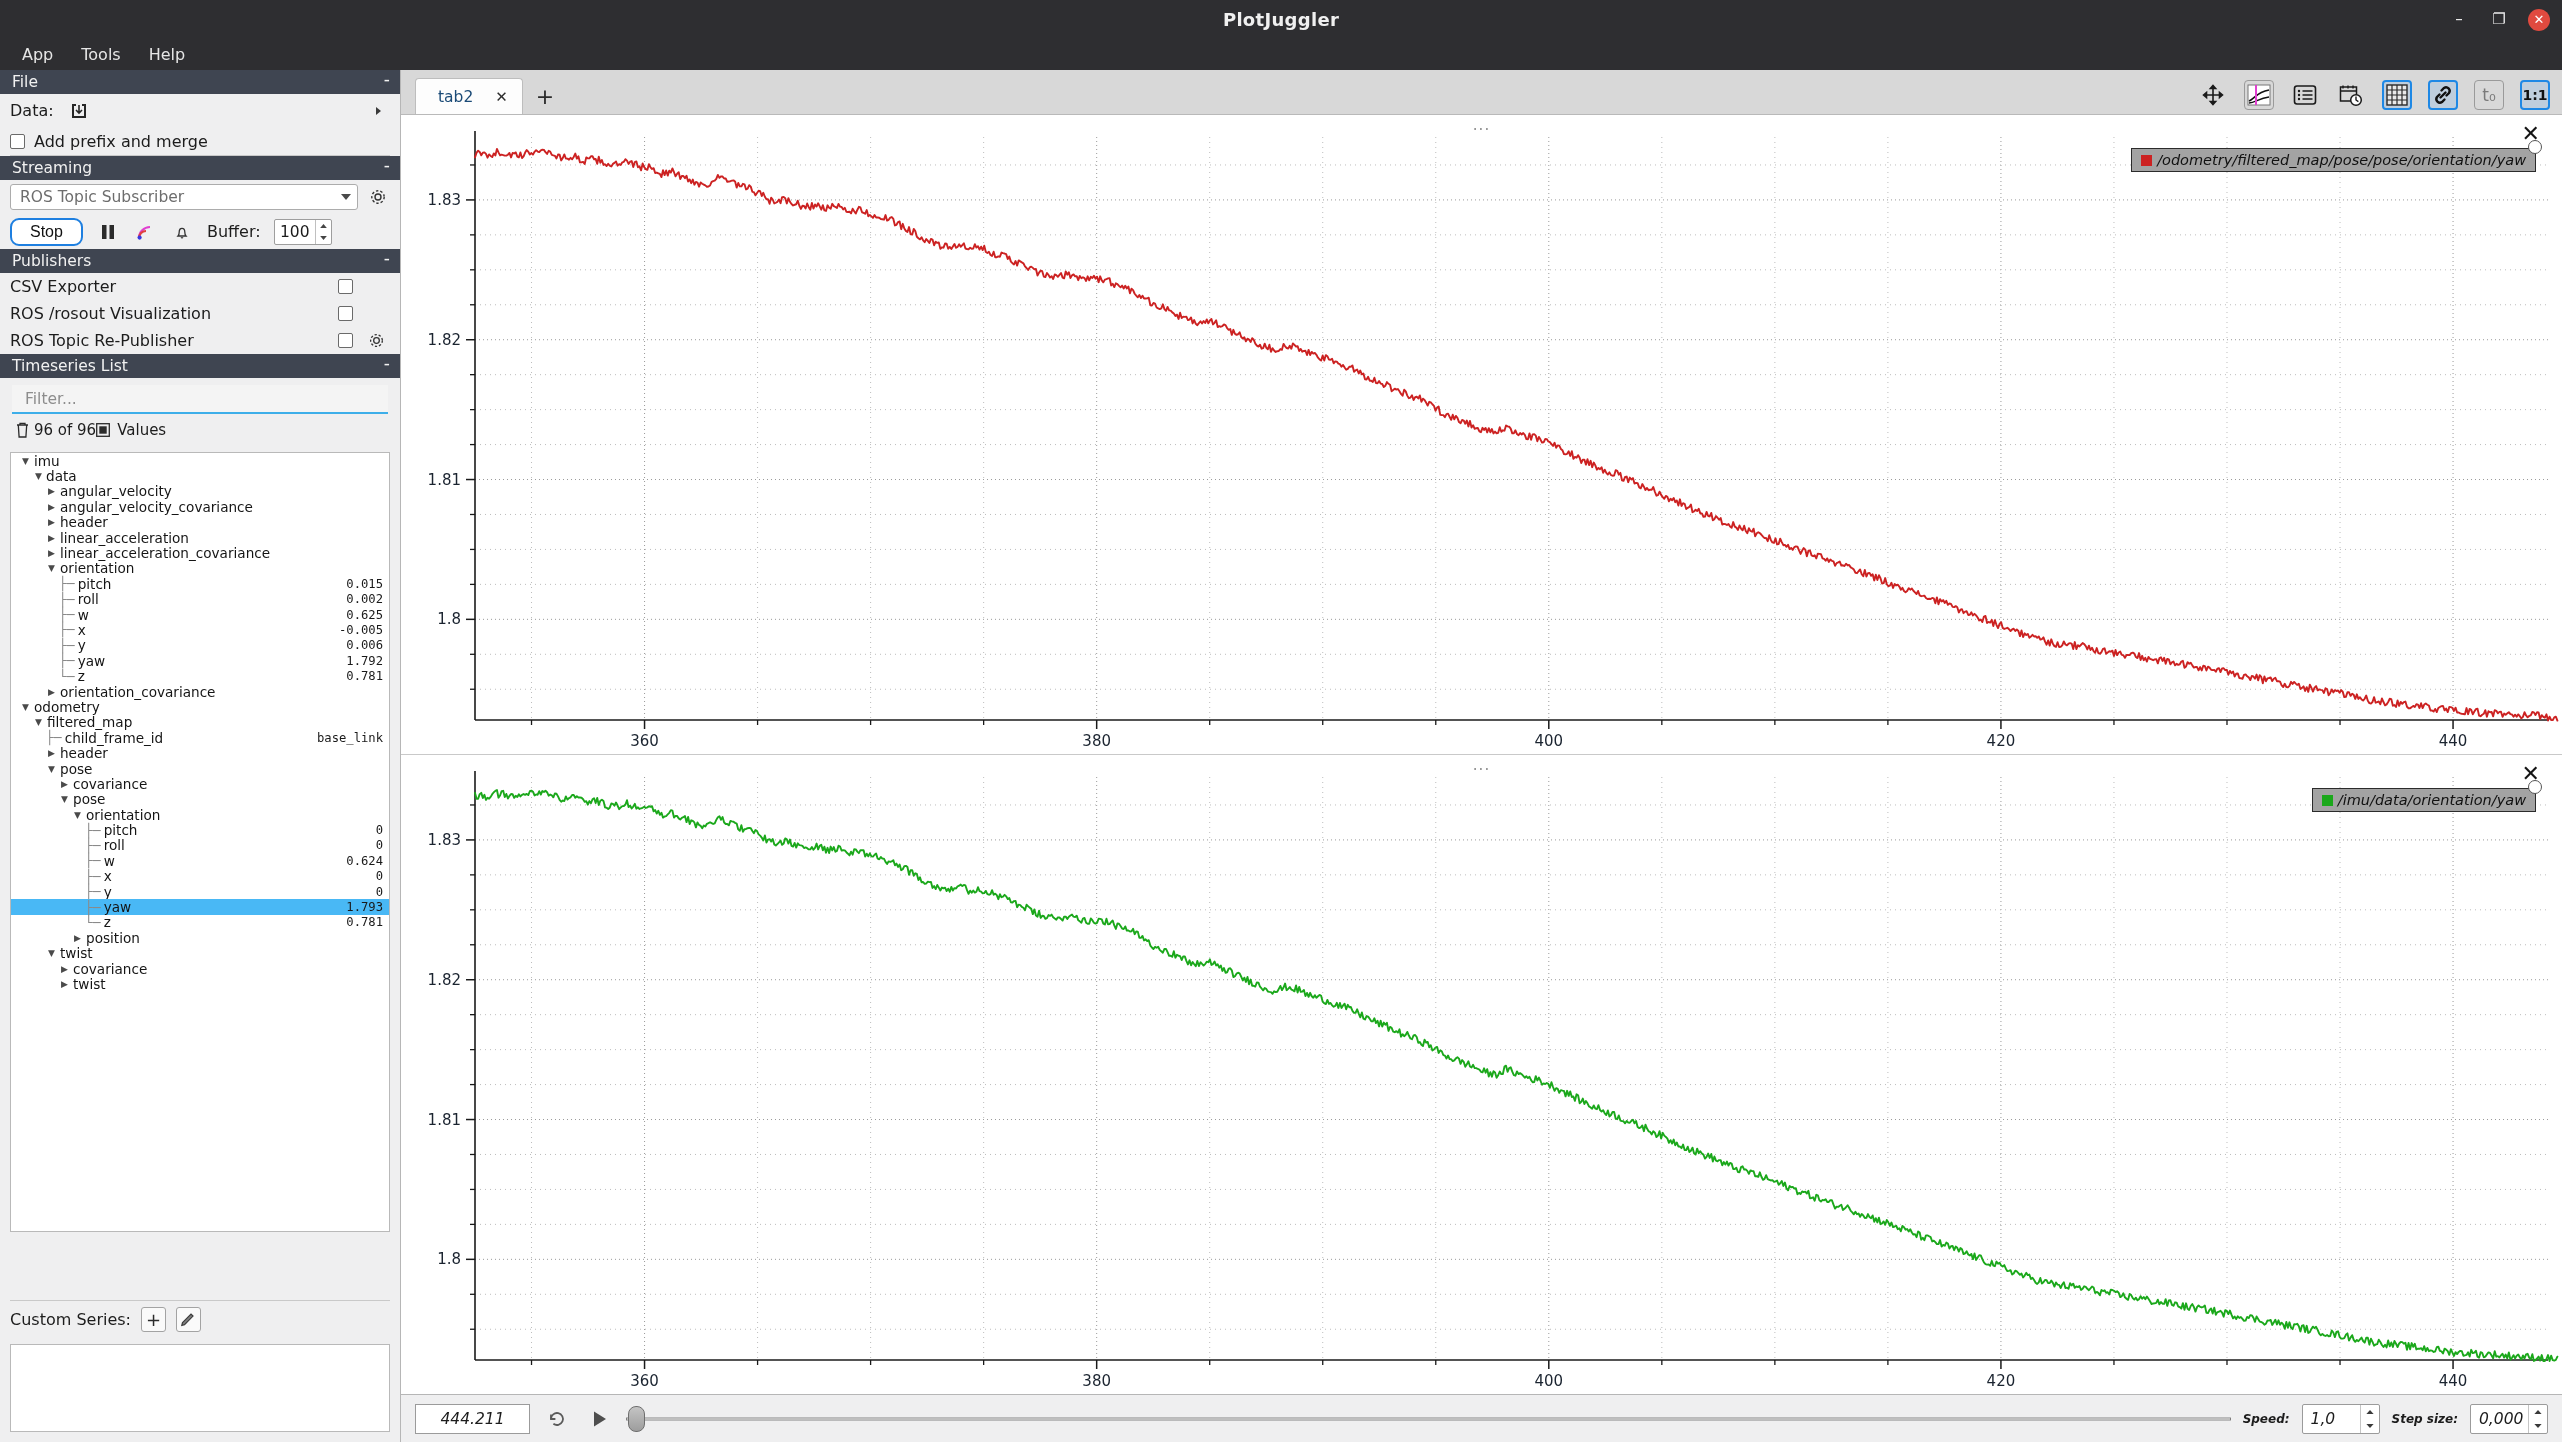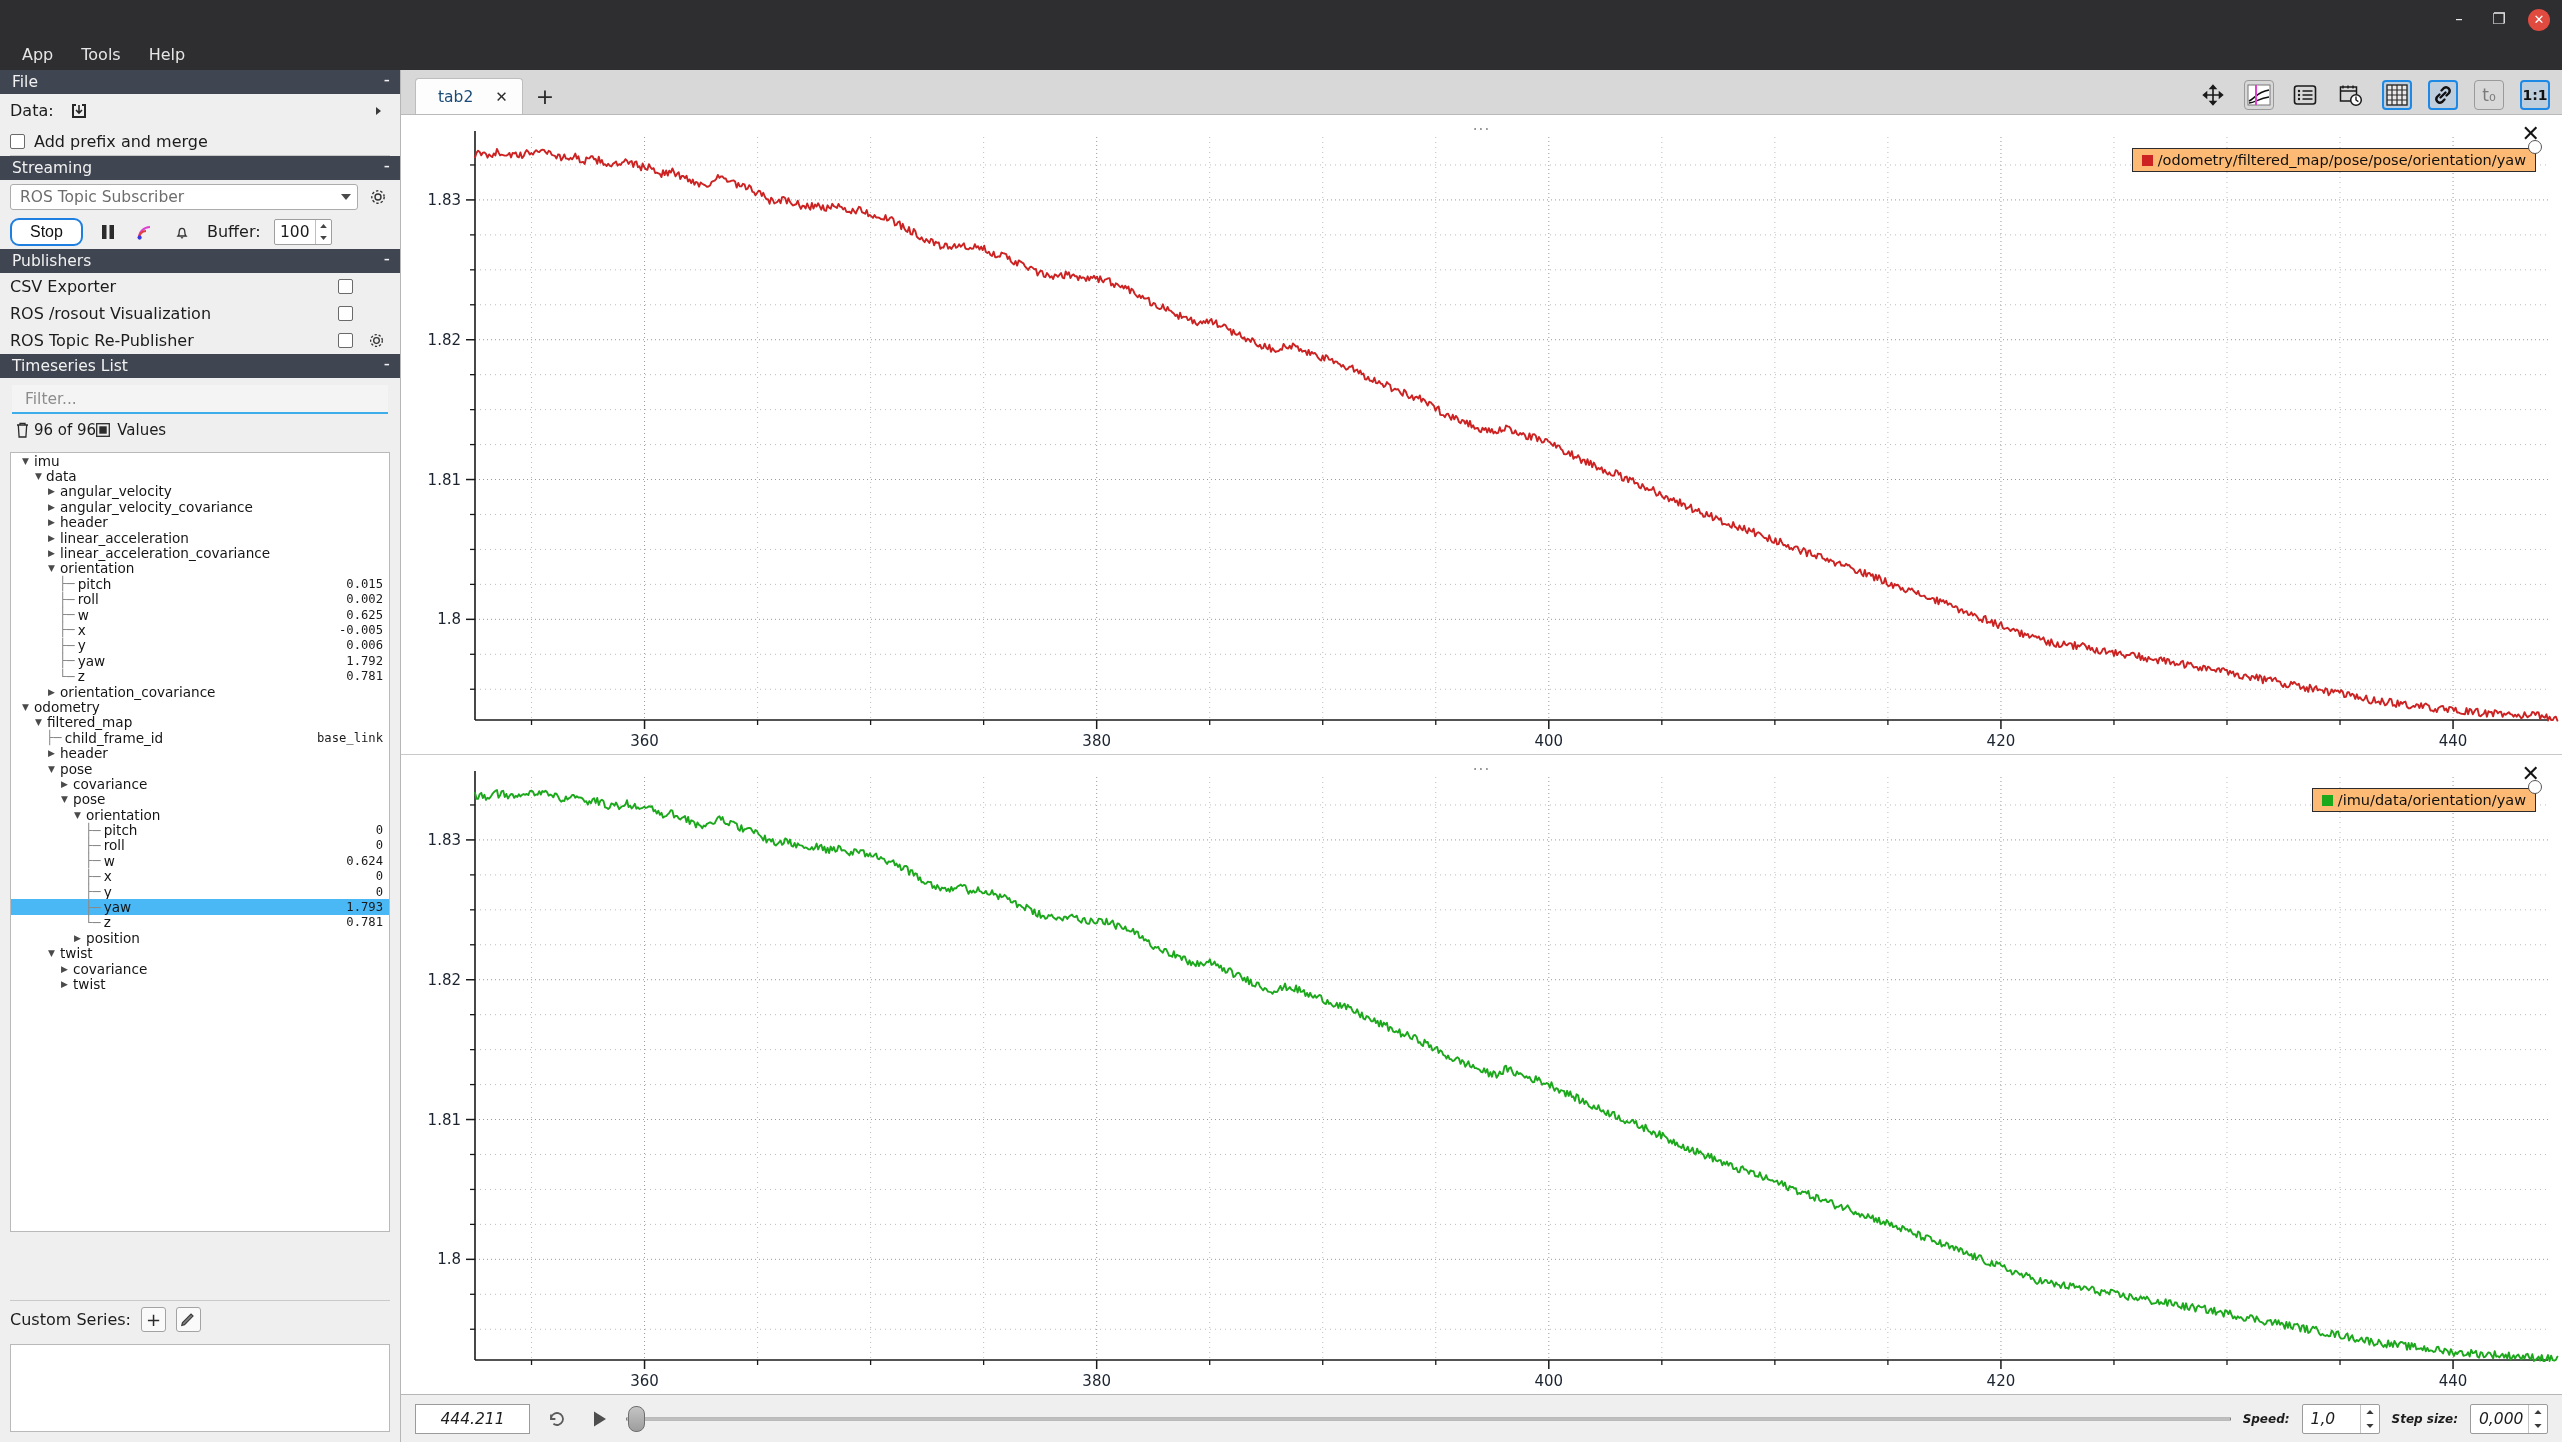--- a/index.html
+++ b/index.html
@@ -144,23 +144,24 @@
   .pclose{
     position:absolute; right:22px; top:8px; font-size:22px; color:#141414; font-weight:300;
     line-height:1; z-index:5;
   }
   .pdots{
     position:absolute; left:50%; top:6px; transform:translateX(-50%);
     font-size:15px; color:#8d8d8d; letter-spacing:1px; z-index:4;
   }
   .legend{
     position:absolute; right:26px; top:33px; z-index:6;
-    border:1px solid #2b2b2b; background:#fdba74; padding:3px 9px;
+    border:1px solid #2b2b2b; background:#a3a3a3; padding:3px 9px;
     font-size:14.5px; color:#111; display:flex; align-items:center; gap:5px;
     white-space:nowrap;
+    font-style:italic;
   }
   .legend .sw{ width:11px;height:11px; display:inline-block;}
   .legend .knob{
     position:absolute; right:-7px; top:-9px; width:14px;height:14px;
     border:1px solid #555; border-radius:50%; background:#fff;
   }
   .psvg{ position:absolute; inset:0; width:100%; height:100%; }
 
   
   #statusbar{
@@ -184,20 +185,21 @@
   }
   .numbox .v{ flex:1; padding-left:8px; font-size:15.5px;}
   .numbox .ar{ width:19px; height:100%; border-left:1px solid #c5c5c5;
                display:flex;flex-direction:column;}
   .numbox .ar div{flex:1;display:flex;align-items:center;justify-content:center;}
 </style>
 </head>
 <body>
 
 <div id="titlebar">
+  <div class="title">PlotJuggler</div>
   <div class="wbtns">
     <div class="wbtn">–</div>
     <div class="wbtn">❐</div>
     <div class="wbtn close">✕</div>
   </div>
 </div>
 
 <div id="menubar">
   <div class="mi">App</div>
   <div class="mi">Tools</div>

